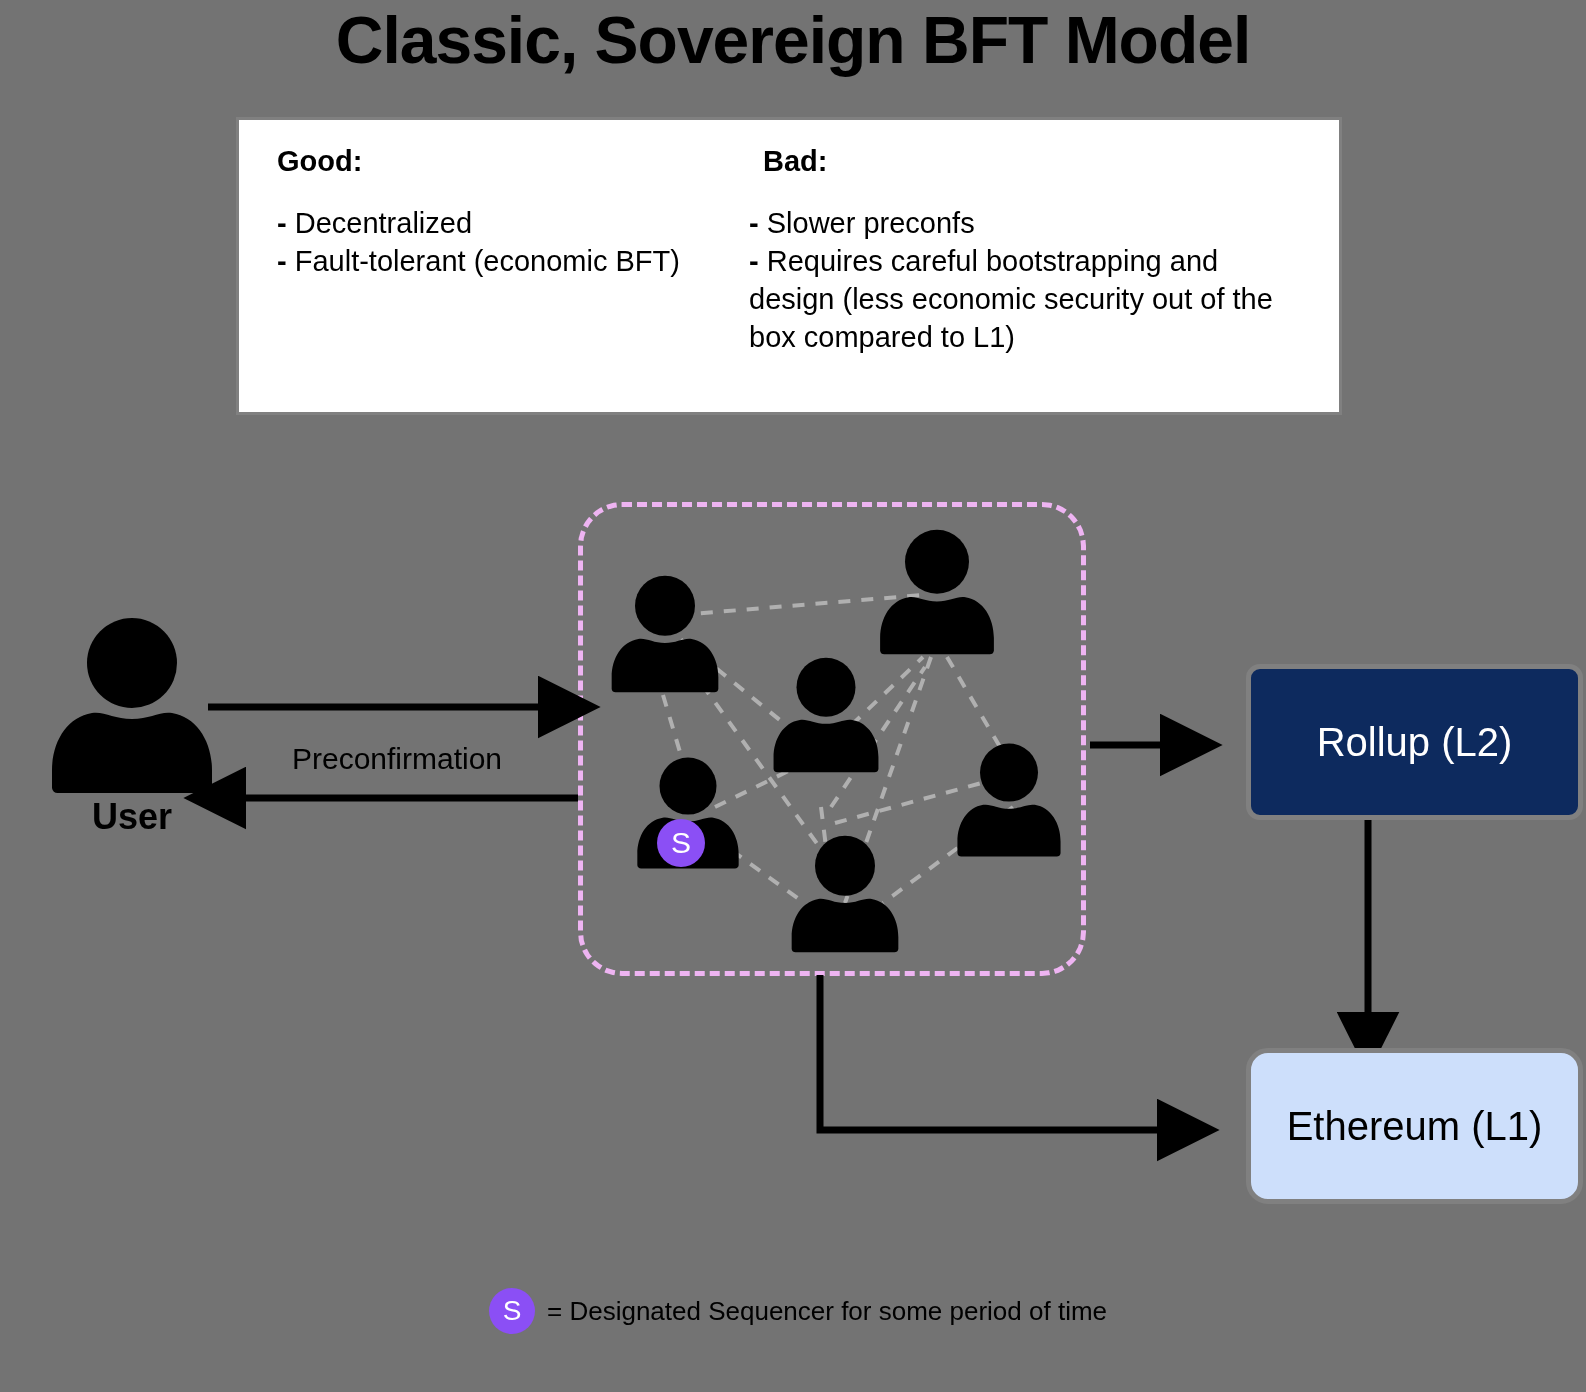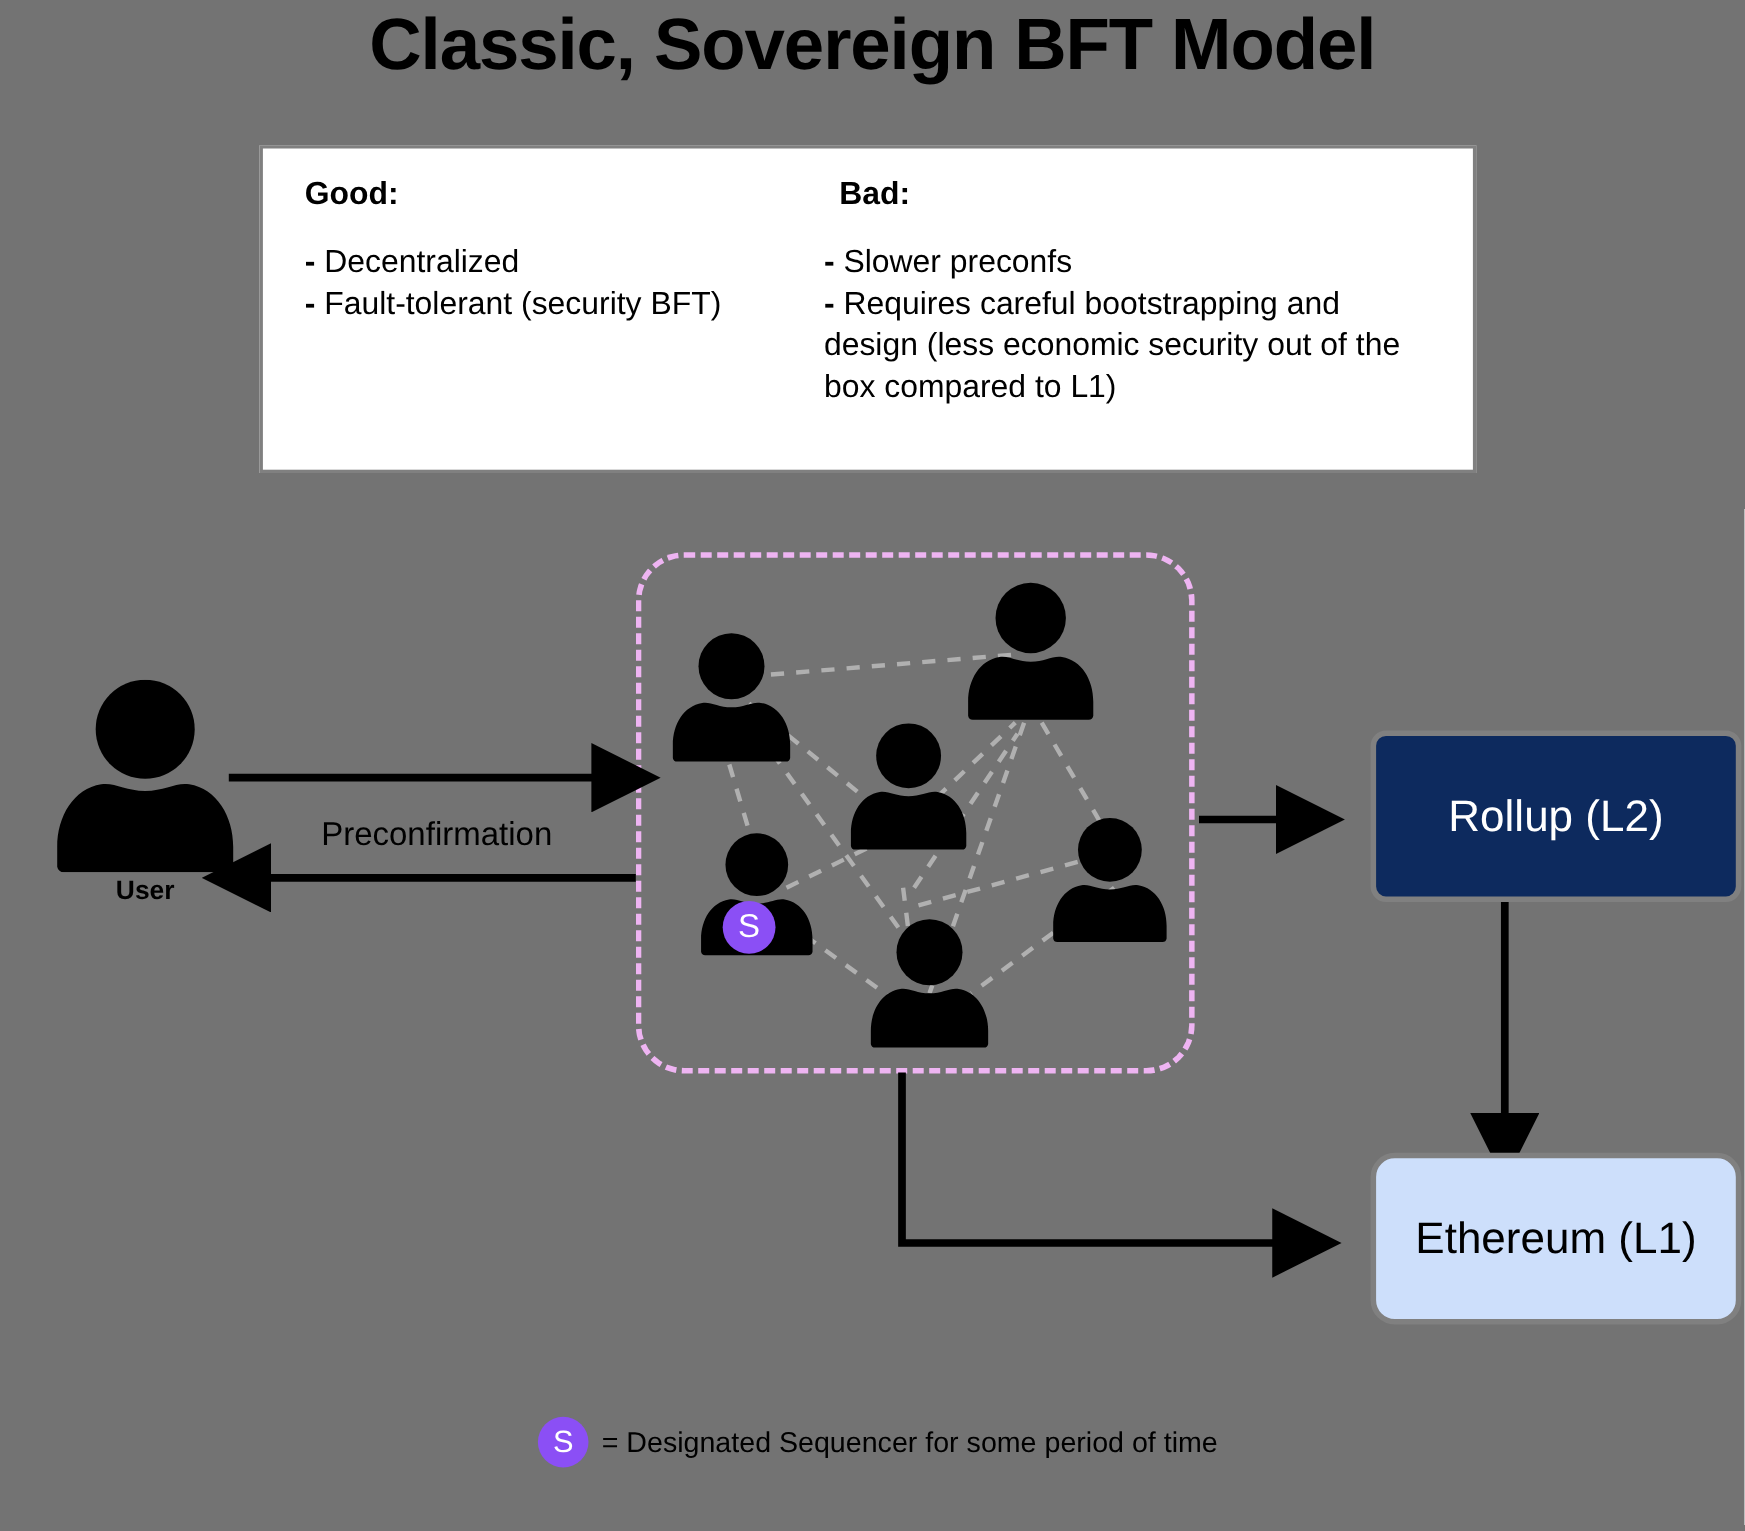--- a/index.html
+++ b/index.html
@@ -29,21 +29,21 @@
     font-size: 66px;
     font-weight: bold;
     letter-spacing: -1px;
     line-height: 1.05;
   }
 
   
   #info-box {
     position: absolute;
     left: 236px;
-    top: 132px;
+    top: 117px;
     width: 1106px;
     height: 298px;
     border: 3px solid #808080;
     background: #ffffff;
     box-sizing: border-box;
   }
   .info-col {
     position: absolute;
     top: 24px;
   }
@@ -79,21 +79,21 @@
     top: 618px;
     width: 180px;
     height: 220px;
   }
   #user-label {
     position: absolute;
     left: 0;
     top: 178px;
     width: 180px;
     text-align: center;
-    font-size: 24px;
+    font-size: 36px;
     font-weight: bold;
   }
 
   
   #validator-cluster {
     position: absolute;
     left: 578px;
     top: 502px;
     width: 508px;
     height: 474px;
@@ -202,21 +202,21 @@
 
 <div id="stage">
 
   <div id="page-title">Classic, Sovereign BFT Model</div>
 
   <div id="info-box">
 
     <div class="info-col" id="info-col-good">
       <div class="info-heading"><span>Good</span><span>:</span></div>
       <p class="info-item"><span class="dash">-</span> <span>Decentralized</span></p>
-      <p class="info-item"><span class="dash">-</span> <span>Fault-tolerant (security BFT)</span></p>
+      <p class="info-item"><span class="dash">-</span> <span>Fault-tolerant (economic BFT)</span></p>
     </div>
 
     <div class="info-col" id="info-col-bad">
       <div class="info-heading"><span>Bad</span><span>:</span></div>
       <p class="info-item"><span class="dash">-</span> <span>Slower preconfs</span></p>
       <p class="info-item"><span class="dash">-</span> <span>Requires careful bootstrapping and design (less economic security out of the box compared to L1)</span></p>
     </div>
 
   </div>
 

